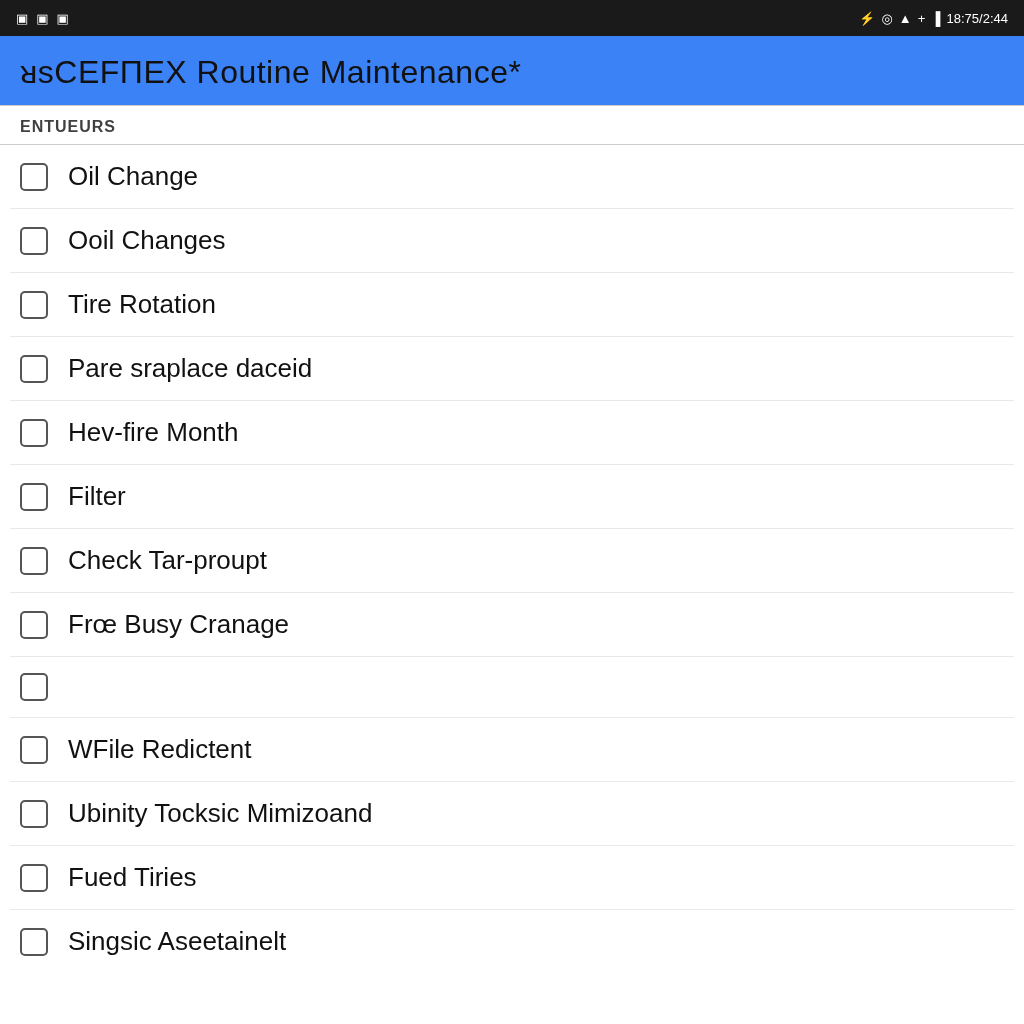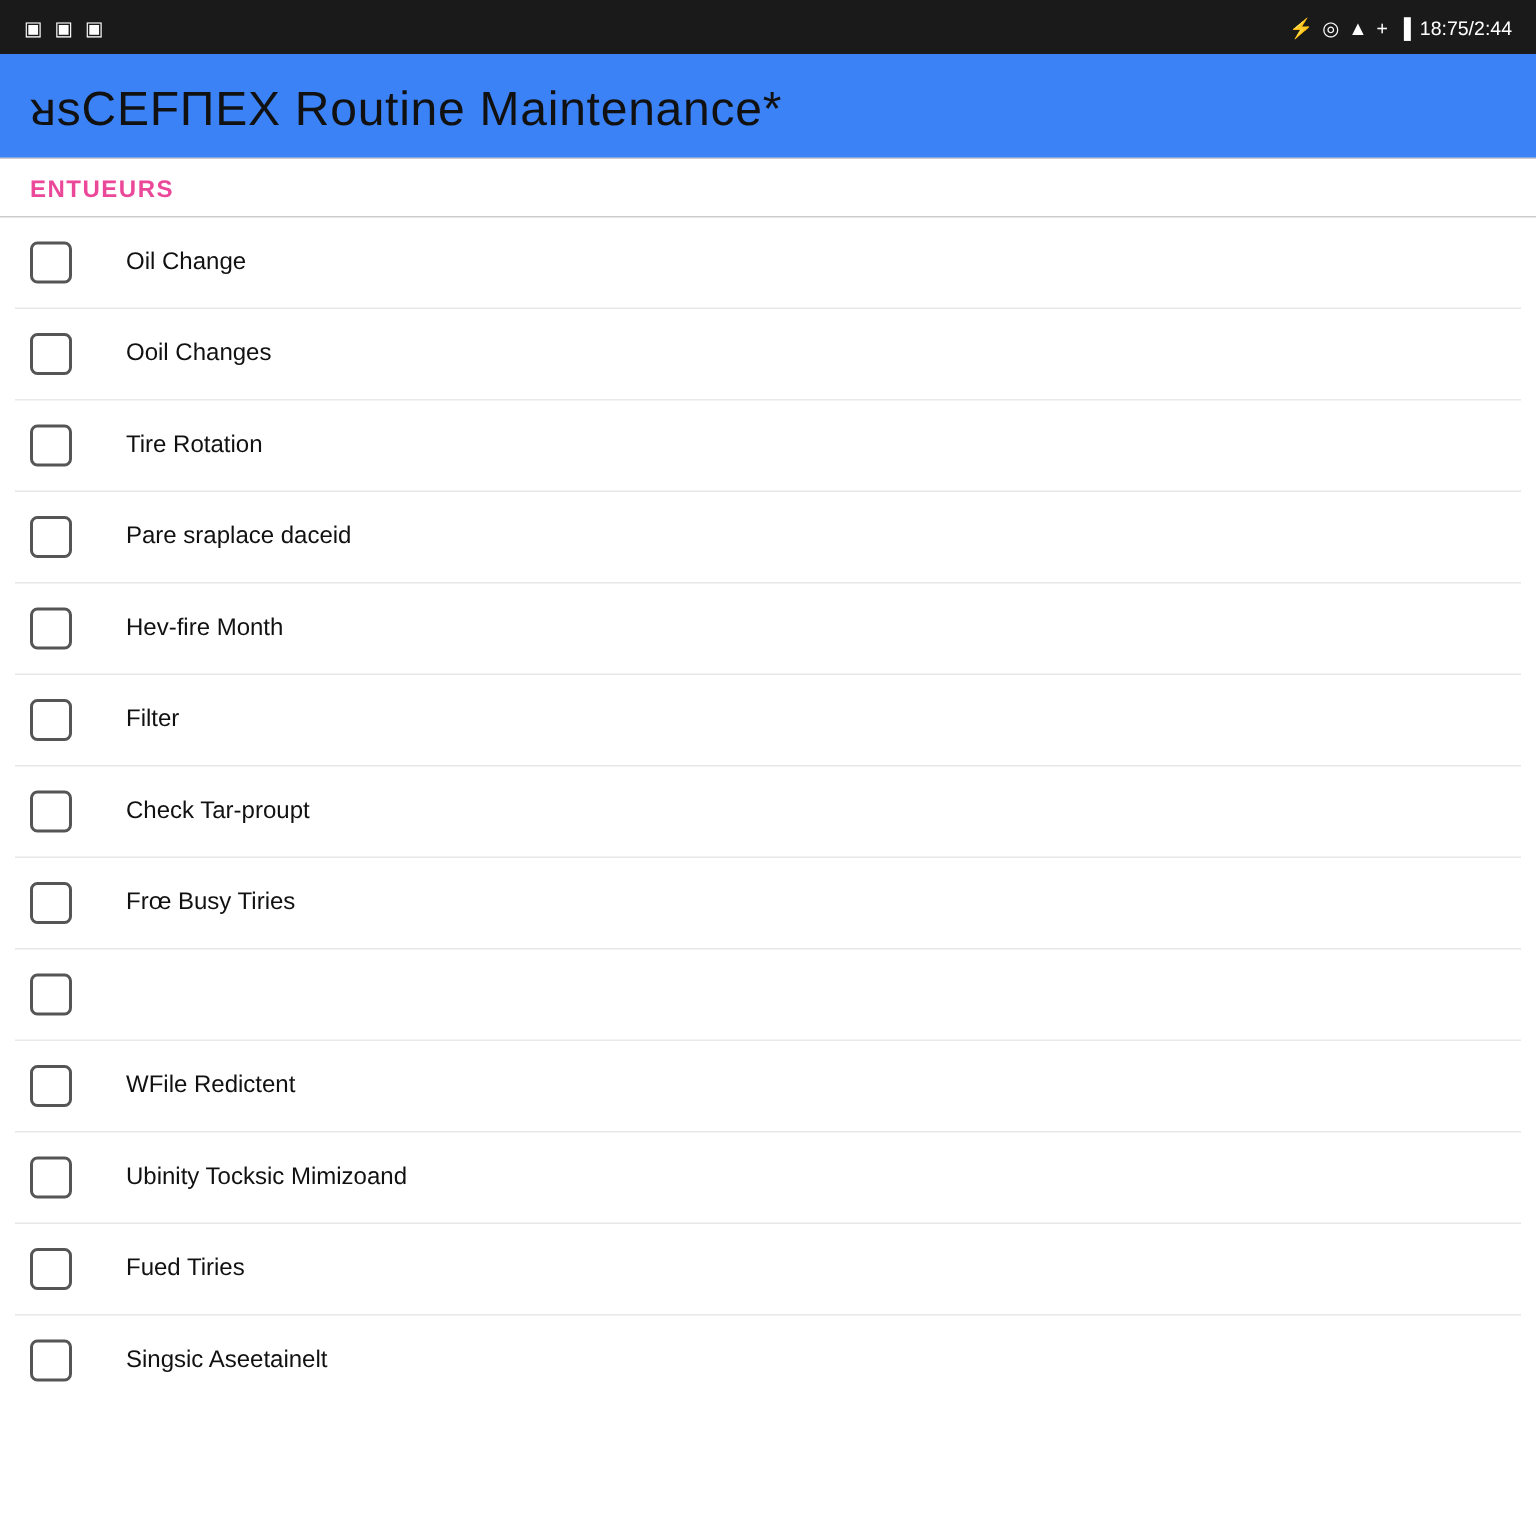--- a/index.html
+++ b/index.html
@@ -59,21 +59,21 @@
       letter-spacing: 0.5px;
     }
 
     
     .section-label {
       padding: 12px 20px 8px 20px;
       border-bottom: 1px solid #cccccc;
     }
 
     .section-label-text {
-      color: #ec4899;
+      color: #404040;
       font-size: 16px;
       font-weight: bold;
       letter-spacing: 1px;
     }
 
     
     .list-container {
       padding: 0 10px;
       overflow-y: auto;
       height: calc(1024px - 36px - 70px - 44px);
@@ -96,24 +96,23 @@
       height: 28px;
       border: 2px solid #555555;
       border-radius: 5px;
       margin-right: 20px;
       flex-shrink: 0;
       background: white;
       cursor: pointer;
     }
 
     .item-label {
-      font-size: 16px;
+      font-size: 26px;
       color: #111111;
       font-weight: 400;
-      margin-left: 16px;
     }
   </style>
 </head>
 <body>
 
 <div class="status-bar">
   <div class="status-bar-left">
     <span class="status-icon">▣</span>
     <span class="status-icon">▣</span>
     <span class="status-icon">▣</span>
@@ -160,21 +159,21 @@
     <div class="list-item">
       <div class="checkbox"></div>
       <span class="item-label">Filter</span>
     </div>
     <div class="list-item">
       <div class="checkbox"></div>
       <span class="item-label">Check Tar-proupt</span>
     </div>
     <div class="list-item">
       <div class="checkbox"></div>
-      <span class="item-label">Frœ Busy Tiries</span>
+      <span class="item-label">Frœ Busy Cranage</span>
     </div>
     <div class="list-item">
       <div class="checkbox"></div>
     </div>
     <div class="list-item">
       <div class="checkbox"></div>
       <span class="item-label">WFile Redictent</span>
     </div>
     <div class="list-item">
       <div class="checkbox"></div>

